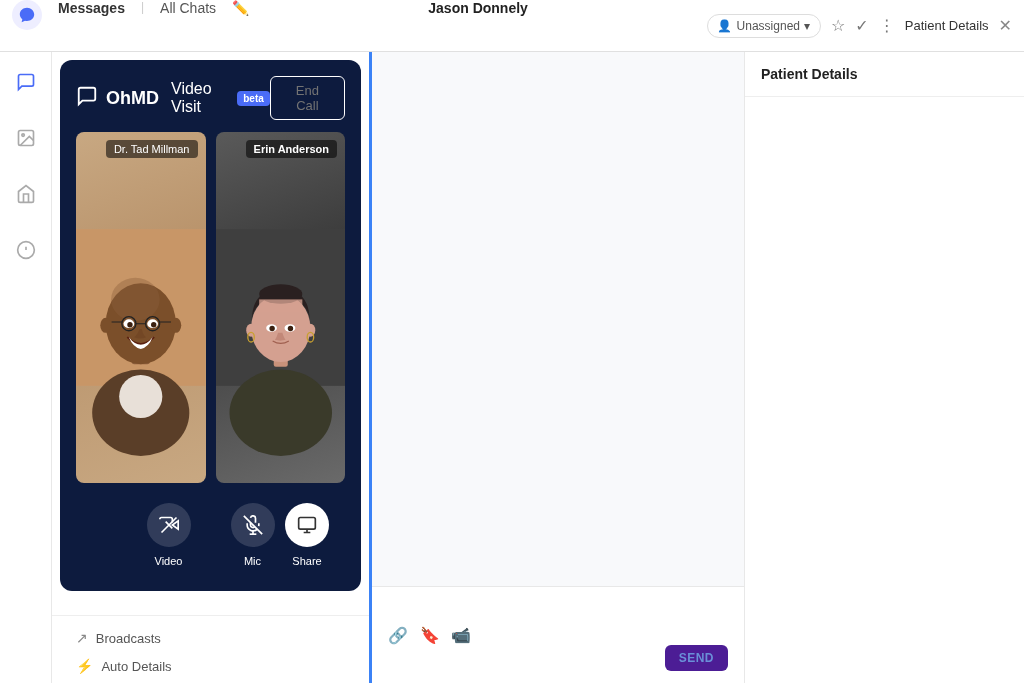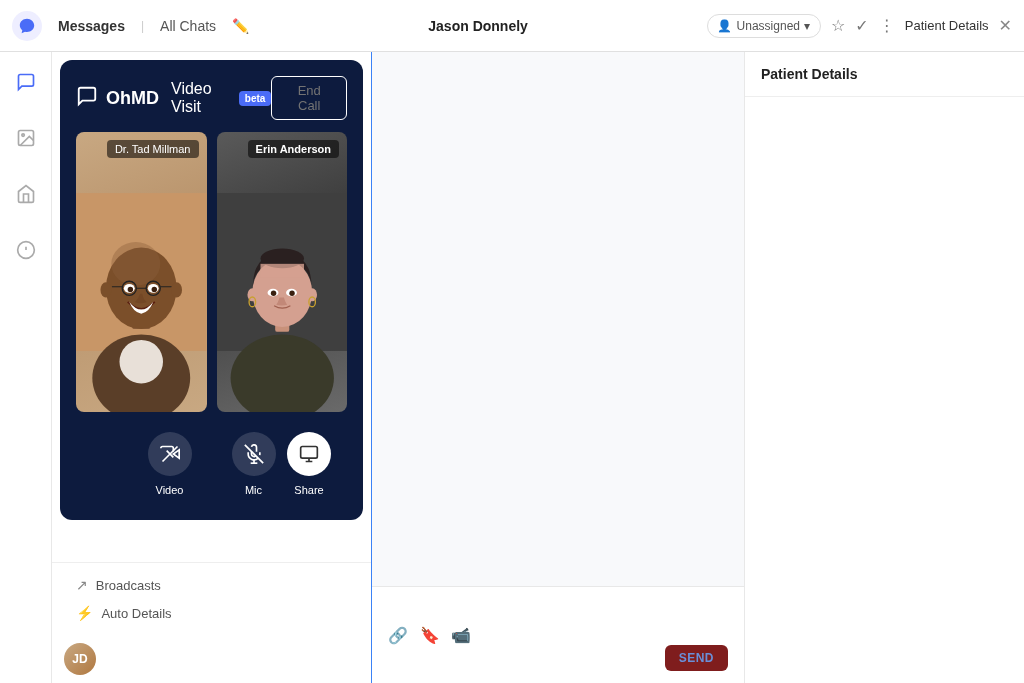--- a/index.html
+++ b/index.html
@@ -9,21 +9,20 @@
       width: 1024px;
       height: 683px;
       overflow: hidden;
       display: flex;
       flex-direction: column;
     }
 
     
     .top-bar {
       display: flex;
-      align-items: center;
       background: #fff;
       border-bottom: 1px solid #e0e0e0;
       height: 52px;
       padding: 0 12px;
       gap: 16px;
       flex-shrink: 0;
     }
     .top-bar-logo {
       width: 30px;
       height: 30px;
@@ -119,21 +118,21 @@
       cursor: pointer;
     }
     .sidebar-icon.active {
       color: #4a6cf7;
     }
 
     
     .chat-list-panel {
       width: 320px;
       background: #fff;
-      border-right: 1px solid #3b82f6;
+      border-right: 3px solid #3b82f6;
       display: flex;
       flex-direction: column;
       flex-shrink: 0;
       overflow: hidden;
     }
 
     
     .video-call-container {
       background: #0d1b3e;
       border-radius: 12px;
@@ -182,21 +181,21 @@
       color: #737373;
       font-size: 13px;
       font-weight: 500;
       padding: 6px 14px;
       border-radius: 6px;
       cursor: pointer;
     }
     .video-feeds {
       display: flex;
       gap: 10px;
-      height: 280px;
+      height: 351px;
     }
     .video-feed {
       flex: 1;
       border-radius: 8px;
       overflow: hidden;
       position: relative;
       background: #2a3a5e;
     }
     .video-feed-label {
       position: absolute;
@@ -331,21 +330,21 @@
     .chat-toolbar-left {
       display: flex;
       gap: 12px;
     }
     .toolbar-icon {
       color: #999;
       font-size: 16px;
       cursor: pointer;
     }
     .send-btn {
-      background: #7f1d1d;
+      background: #4c1d95;
       color: #6a8fd8;
       border: none;
       padding: 6px 14px;
       border-radius: 6px;
       font-size: 12px;
       font-weight: 700;
       letter-spacing: 0.5px;
       cursor: pointer;
       margin-top: 46px;
     }

